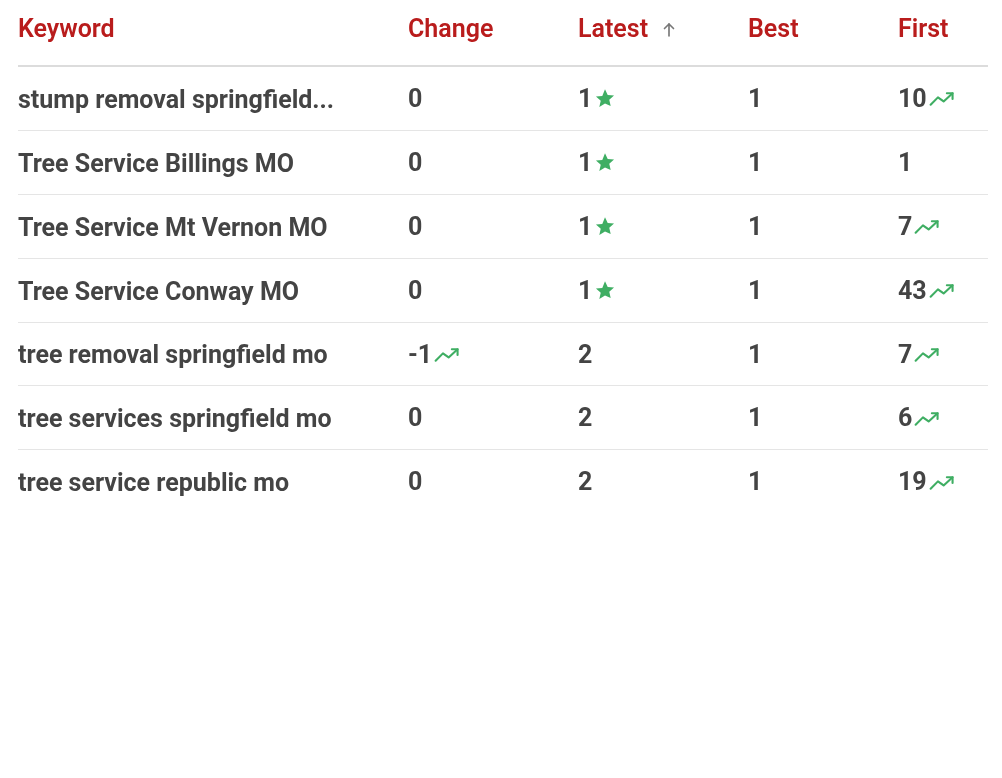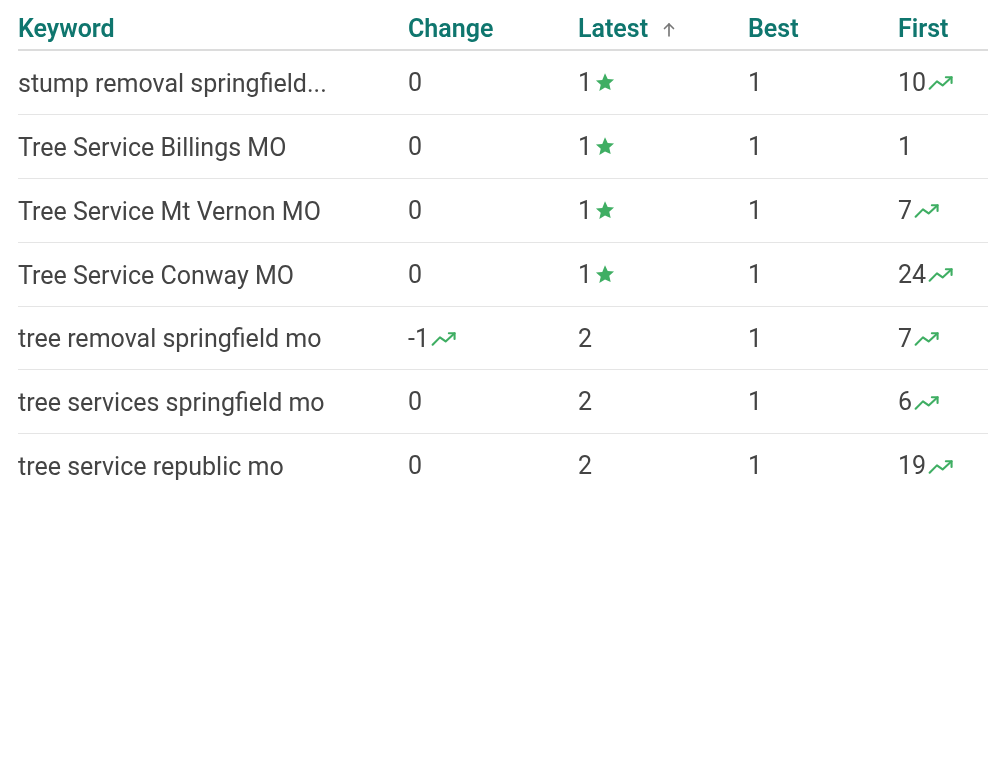--- a/index.html
+++ b/index.html
@@ -22,28 +22,28 @@
   th, td {
     text-align: left;
     font-size: 25px;
     padding: 16px 8px 16px 0;
     border-bottom: 1px solid #e5e5e5;
     white-space: nowrap;
     vertical-align: middle;
   }
   th {
     font-weight: 600;
-    color: #0f766e;
+    color: #b91c1c;
     border-bottom: 2px solid #dcdcdc;
     padding-top: 14px;
-    padding-bottom: 6px;
+    padding-bottom: 22px;
   }
   td {
     color: #444;
-    font-weight: 400;
+    font-weight: 700;
   }
   .col-keyword { width: 390px; }
   .col-change  { width: 170px; }
   .col-latest  { width: 170px; }
   .col-best    { width: 150px; }
   .col-first   { width: 90px; text-align: right; }
   th.col-first, td.col-first { text-align: left; }
   .kw-text {
     display: inline-block;
     max-width: 370px;
@@ -132,21 +132,21 @@
                 <polyline points="22 3 29 3 29 10"></polyline>
               </svg></span></td>
         </tr>
         <tr>
           <td class="col-keyword"><span class="kw-text">Tree Service Conway MO</span></td>
           <td class="col-change"><span>0</span></td>
           <td class="col-latest"><span>1</span><span class="star"><svg viewBox="0 0 24 24" fill="#3fae63">
                 <path d="M12 2.5l2.95 6.26 6.9.6-5.2 4.6 1.55 6.74L12 17.9l-6.2 3.8 1.55-6.74-5.2-4.6 6.9-.6L12 2.5z"></path>
               </svg></span></td>
           <td class="col-best">1</td>
-          <td class="col-first"><span>24</span><span class="trend"><svg viewBox="0 0 32 20" fill="none" stroke="#3fae63" stroke-width="2.6" stroke-linecap="round" stroke-linejoin="round">
+          <td class="col-first"><span>43</span><span class="trend"><svg viewBox="0 0 32 20" fill="none" stroke="#3fae63" stroke-width="2.6" stroke-linecap="round" stroke-linejoin="round">
                 <polyline points="2 17 11 8 18 13 29 3"></polyline>
                 <polyline points="22 3 29 3 29 10"></polyline>
               </svg></span></td>
         </tr>
         <tr>
           <td class="col-keyword"><span class="kw-text">tree removal springfield mo</span></td>
           <td class="col-change"><span>-1</span><span class="trend"><svg viewBox="0 0 32 20" fill="none" stroke="#3fae63" stroke-width="2.6" stroke-linecap="round" stroke-linejoin="round">
                 <polyline points="2 17 11 8 18 13 29 3"></polyline>
                 <polyline points="22 3 29 3 29 10"></polyline>
               </svg></span></td>

